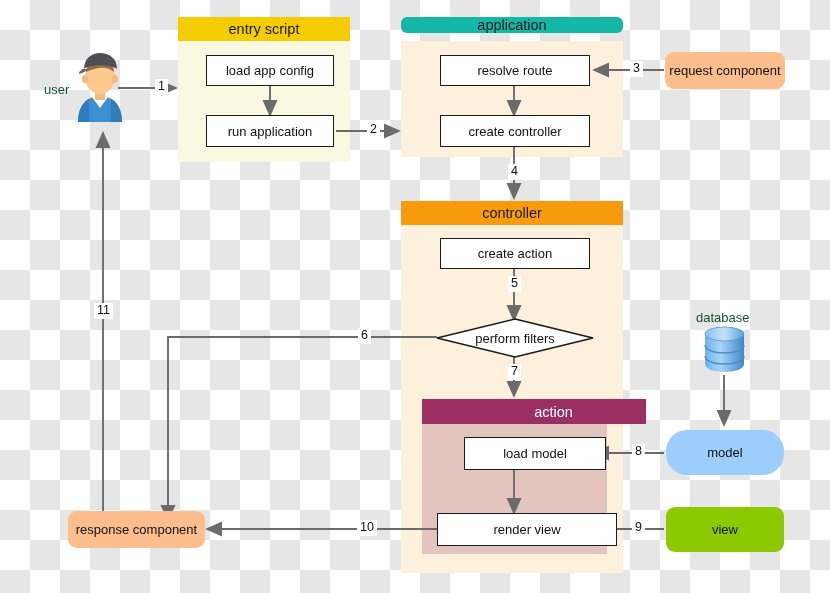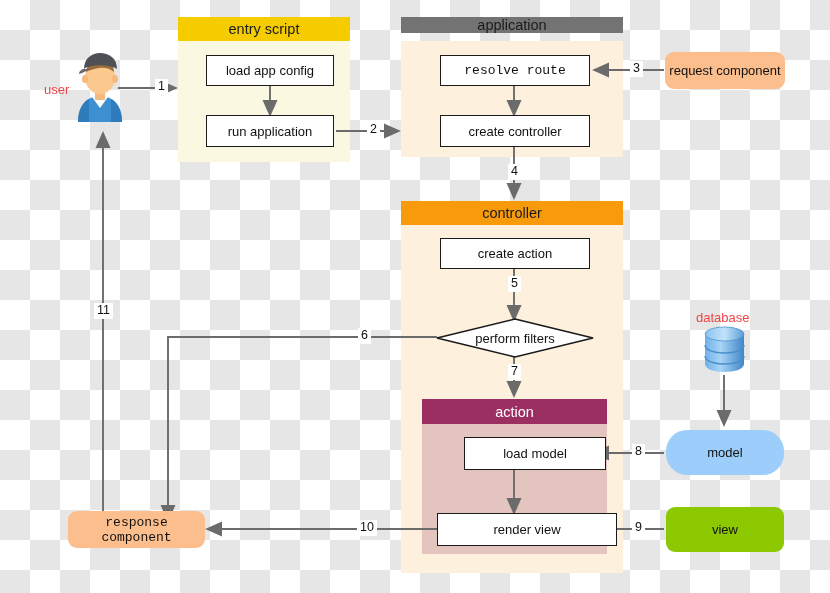--- a/index.html
+++ b/index.html
@@ -22,29 +22,29 @@
     text-align:center;font-size:14.5px;color:#1a1a1a;
     display:flex;align-items:center;justify-content:center;
   }
   .panel .body{position:absolute;left:0;width:100%;}
 
   .p-entry{left:178px;top:17px;width:172px;height:145px;}
   .p-entry .hdr{height:24px;background:#f5cc00;}
   .p-entry .body{top:24px;height:121px;background:#faf8e0;}
 
   .p-app{left:401px;top:17px;width:222px;height:140px;}
-  .p-app .hdr{height:16px;background:#737373;}
+  .p-app .hdr{height:16px;background:#14b8a6;border-radius:6px;}
   .p-app .body{top:24px;height:116px;background:#fdf0dc;}
 
   .p-ctrl{left:401px;top:201px;width:222px;height:440px;}
   .p-ctrl .hdr{height:24px;background:#f79b0c;}
   .p-ctrl .body{top:24px;height:348px;background:#fdf0dc;}
 
   .p-action{left:422px;top:399px;width:185px;height:155px;z-index:3;}
-  .p-action .hdr{height:25px;background:#9c2f62;color:#ffffff;}
+  .p-action .hdr{height:25px;background:#9c2f62;color:#ffffff;padding-left:39px;}
   .p-action .body{top:25px;height:130px;background:#e3c4be;}
 
   
   .box{
     position:absolute;box-sizing:border-box;
     background:#ffffff;border:1.4px solid #1a1a1a;
     display:flex;align-items:center;justify-content:center;
     font-size:13px;color:#111111;z-index:6;
   }
 
@@ -60,21 +60,21 @@
 
   
   .diamond-wrap{position:absolute;z-index:6;}
   .diamond-wrap svg{display:block;}
   .diamond-label{
     position:absolute;inset:0;display:flex;align-items:center;
     justify-content:center;font-size:13px;color:#111111;
   }
 
   
-  .txt{position:absolute;font-size:13px;color:#ef4444;z-index:6;white-space:nowrap;}
+  .txt{position:absolute;font-size:13px;color:#14532d;z-index:6;white-space:nowrap;}
 
   
   .numlbl{
     position:absolute;z-index:8;background:#ffffff;
     font-size:12.5px;color:#111111;
     padding:1px 3px;line-height:1.1;
     display:flex;align-items:center;justify-content:center;
   }
 
   
@@ -146,40 +146,40 @@
 
   <div class="panel p-action">
     <div class="hdr">action</div>
     <div class="body"></div>
   </div>
 
   <div class="box" style="left:206px;top:55px;width:128px;height:31px;">load app config</div>
 
   <div class="box" style="left:206px;top:115px;width:128px;height:32px;">run application</div>
 
-  <div class="box" style="left:440px;top:55px;width:150px;height:31px;font-family:Liberation Mono, monospace;">resolve route</div>
+  <div class="box" style="left:440px;top:55px;width:150px;height:31px;">resolve route</div>
 
   <div class="box" style="left:440px;top:238px;width:150px;height:31px;">create action</div>
 
   <div class="box" style="left:440px;top:115px;width:150px;height:32px;">create controller</div>
 
   <div class="box" style="left:440px;top:437px;width:142px;height:33px;margin-left:24px;">load model</div>
 
   <div class="box" style="left:437px;top:513px;width:180px;height:33px;">render view</div>
 
   <div class="diamond-wrap" style="left:436px;top:318px;width:158px;height:40px;">
     <svg width="158" height="40" viewBox="0 0 158 40">
       <polygon points="79,1 157,20 79,39 1,20" fill="#ffffff" stroke="#1a1a1a" stroke-width="1.6"></polygon>
     </svg>
     <div class="diamond-label">perform filters</div>
   </div>
 
   <div class="rbox c-orange" style="left:665px;top:52px;width:120px;height:37px;">request component</div>
 
-  <div class="rbox c-orange" style="left:68px;top:511px;width:137px;height:37px;font-family:Liberation Mono, monospace;">response component</div>
+  <div class="rbox c-orange" style="left:68px;top:511px;width:137px;height:37px;">response component</div>
 
   <div class="rbox c-blue" style="left:666px;top:430px;width:118px;height:45px;border-radius:21px;">model</div>
 
   <div class="rbox c-green" style="left:666px;top:507px;width:118px;height:45px;">view</div>
 
   <div class="txt" style="left:44px;top:82px;">user</div>
 
   <div class="txt" style="left:696px;top:310px;">database</div>
 
   <div class="avatar" style="left:72px;top:50px;width:56px;height:72px;">

